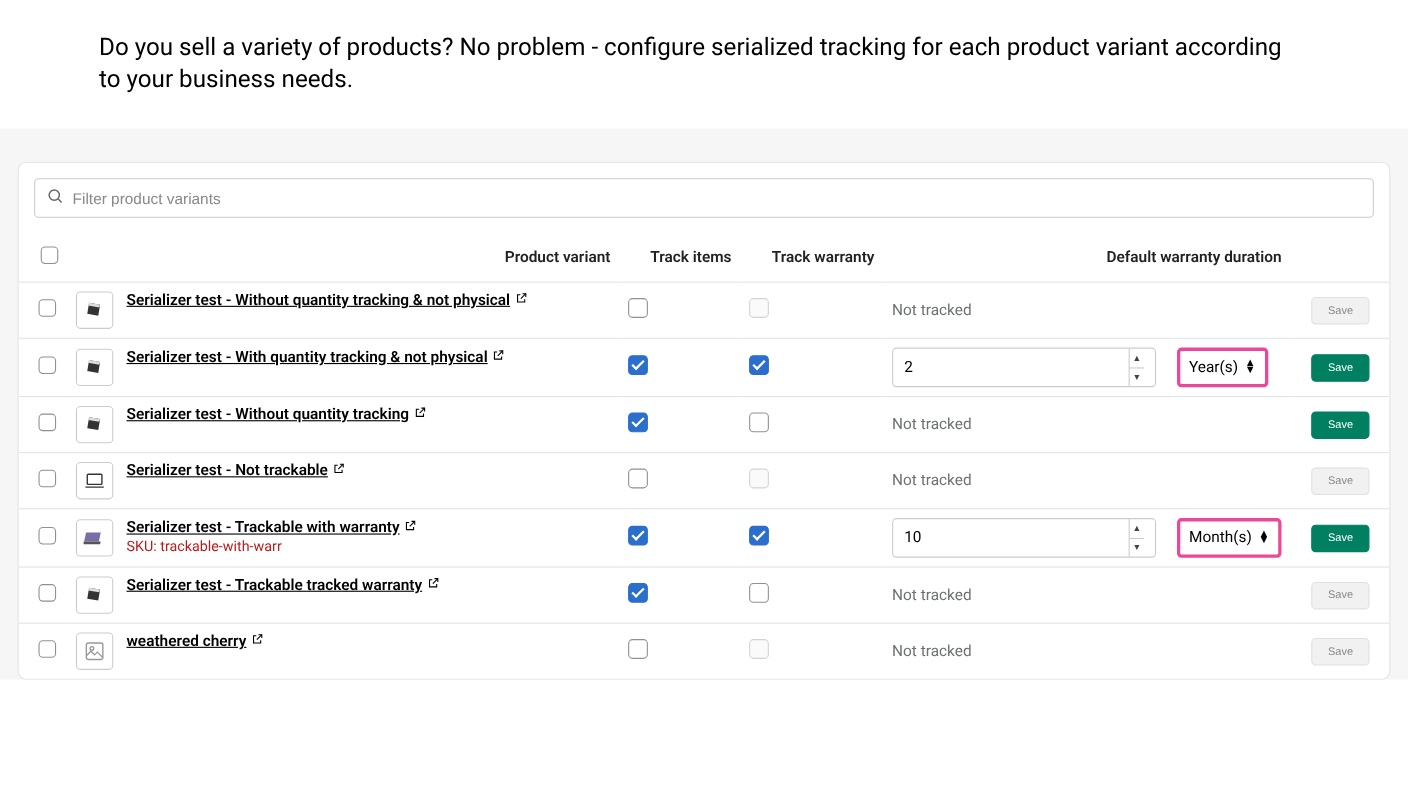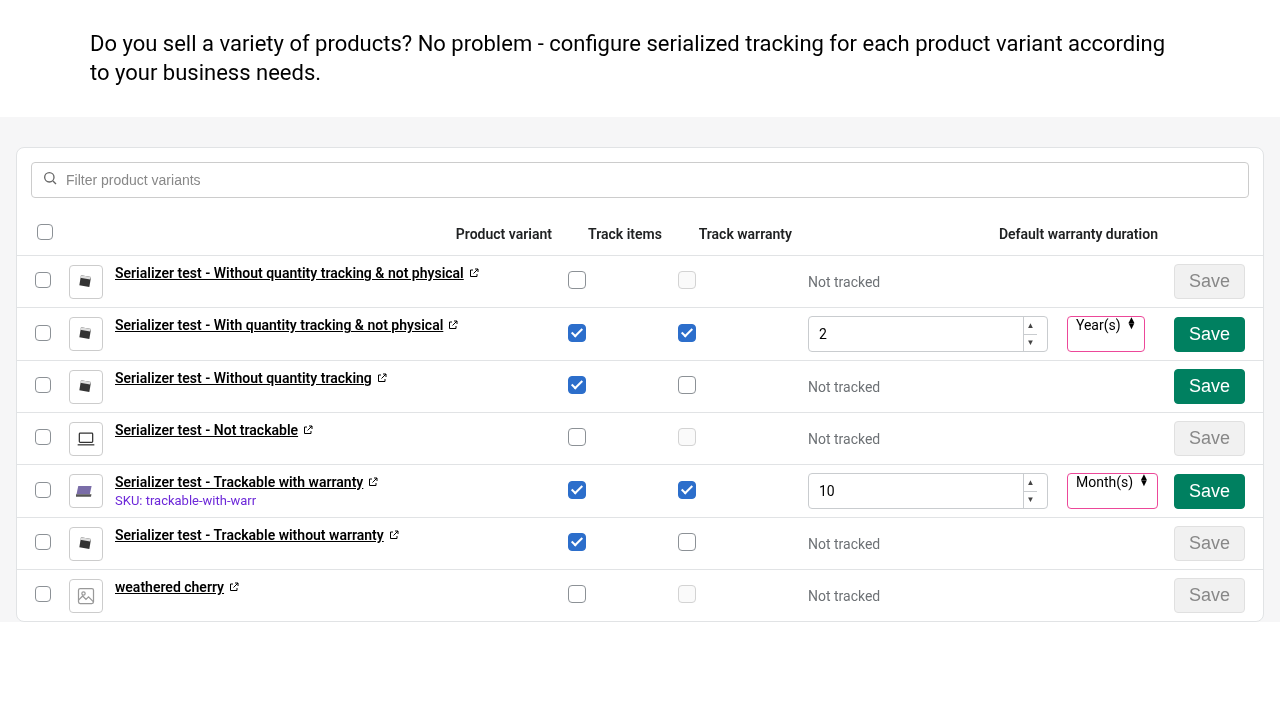--- a/index.html
+++ b/index.html
@@ -33,35 +33,35 @@
   .cell-chk { width: 18px; height: 18px; border: 1.5px solid #8c9196; border-radius: 4px; display: inline-block; background: #fff; cursor: pointer; position: relative; }
   .cell-chk.checked { background: #2c6ecb; border-color: #2c6ecb; }
   .cell-chk.checked:after { content: ""; position: absolute; left: 5px; top: 1px; width: 4px; height: 9px; border: solid #fff; border-width: 0 2px 2px 0; transform: rotate(45deg); }
   .cell-chk.disabled { border-color: #d3d3d3; background: #fafafa; cursor: default; }
 
   .variant-cell { display: flex; align-items: flex-start; gap: 12px; }
   .thumb { width: 34px; height: 34px; border: 1px solid #ccc; border-radius: 4px; display: flex; align-items: center; justify-content: center; background: #fff; }
   .thumb svg { width: 20px; height: 20px; }
   .variant-text { display: flex; flex-direction: column; }
   .variant-link { font-weight: 600; text-decoration: underline; color: #000; font-size: 14px; }
-  .variant-sku { font-size: 13px; color: #6d28d9; margin-top: 2px; }
+  .variant-sku { font-size: 13px; color: #b91c1c; margin-top: 2px; }
   .ext-icon { display: inline-block; margin-left: 4px; vertical-align: middle; }
   .ext-icon svg { width: 12px; height: 12px; }
 
   .not-tracked { color: #6d7175; font-size: 14px; }
   .dur-wrap { display: flex; gap: 6px; align-items: center; }
   .num-input { width: 240px; height: 36px; border: 1px solid #c9cccf; border-radius: 4px; padding: 0 10px; font-size: 14px; position: relative; background: #fff; display:flex; align-items:center; }
   .num-input span { flex:1; }
   .num-spinner { width: 14px; display: flex; flex-direction: column; border-left: 1px solid #c9cccf; height: 100%; }
   .num-spinner div { flex:1; display:flex; align-items:center; justify-content:center; font-size:8px; color:#444; }
   .num-spinner div:first-child { border-bottom: 1px solid #c9cccf; }
-  .unit-select { height: 36px; border: 1px solid #ec4899; border-radius: 4px; padding: 0 8px; font-size: 14px; background: #fff; display: flex; align-items: flex-start; gap: 6px; margin-left: 13px; }
+  .unit-select { height: 36px; border: 3px solid #ec4899; border-radius: 4px; padding: 0 8px; font-size: 14px; background: #fff; display: flex; align-items: center; gap: 6px; margin-left: 13px; }
   .unit-select .sel-arrows { font-size: 10px; line-height: 6px; display:flex; flex-direction:column; }
 
-  .save-btn { padding: 6px 14px; border-radius: 4px; font-size: 18px; border: 1px solid; cursor: pointer; }
+  .save-btn { padding: 6px 14px; border-radius: 4px; font-size: 10px; border: 1px solid; cursor: pointer; }
   .save-btn.active { background: #008060; color: #fff; border-color: #008060; font-weight: 500; }
   .save-btn.inactive { background: #f1f1f1; color: #888; border-color: #e0e0e0; cursor: default; }
 </style>
 </head>
 <body>
 
 <div class="hero">
   <p>Do you sell a variety of products? No problem - configure serialized tracking for each product variant according to your business needs.</p>
 </div>
 
@@ -251,21 +251,21 @@
             <td><span class="row-chk"></span></td>
             <td>
               <div class="variant-cell">
                 <div class="thumb">
                   <svg viewBox="0 0 24 24">
                     <polygon points="6,4 18,6 16,18 4,16" fill="#333"></polygon>
                     <polygon points="6,4 18,6 17,9 5,7" fill="#ddd"></polygon>
                   </svg>
                 </div>
                 <div class="variant-text">
-                  <div><a class="variant-link">Serializer test - Trackable without warranty</a><span class="ext-icon"><svg viewBox="0 0 24 24" fill="none" stroke="#000" stroke-width="2">
+                  <div><a class="variant-link">Serializer test - Trackable tracked warranty</a><span class="ext-icon"><svg viewBox="0 0 24 24" fill="none" stroke="#000" stroke-width="2">
                         <path d="M14 4h6v6"></path>
                         <path d="M20 4l-9 9"></path>
                         <path d="M18 14v5H5V6h5"></path>
                       </svg></span></div>
                 </div>
               </div>
             </td>
             <td><span class="cell-chk checked"></span></td>
             <td><span class="cell-chk"></span></td>
             <td><span class="not-tracked">Not tracked</span></td>

